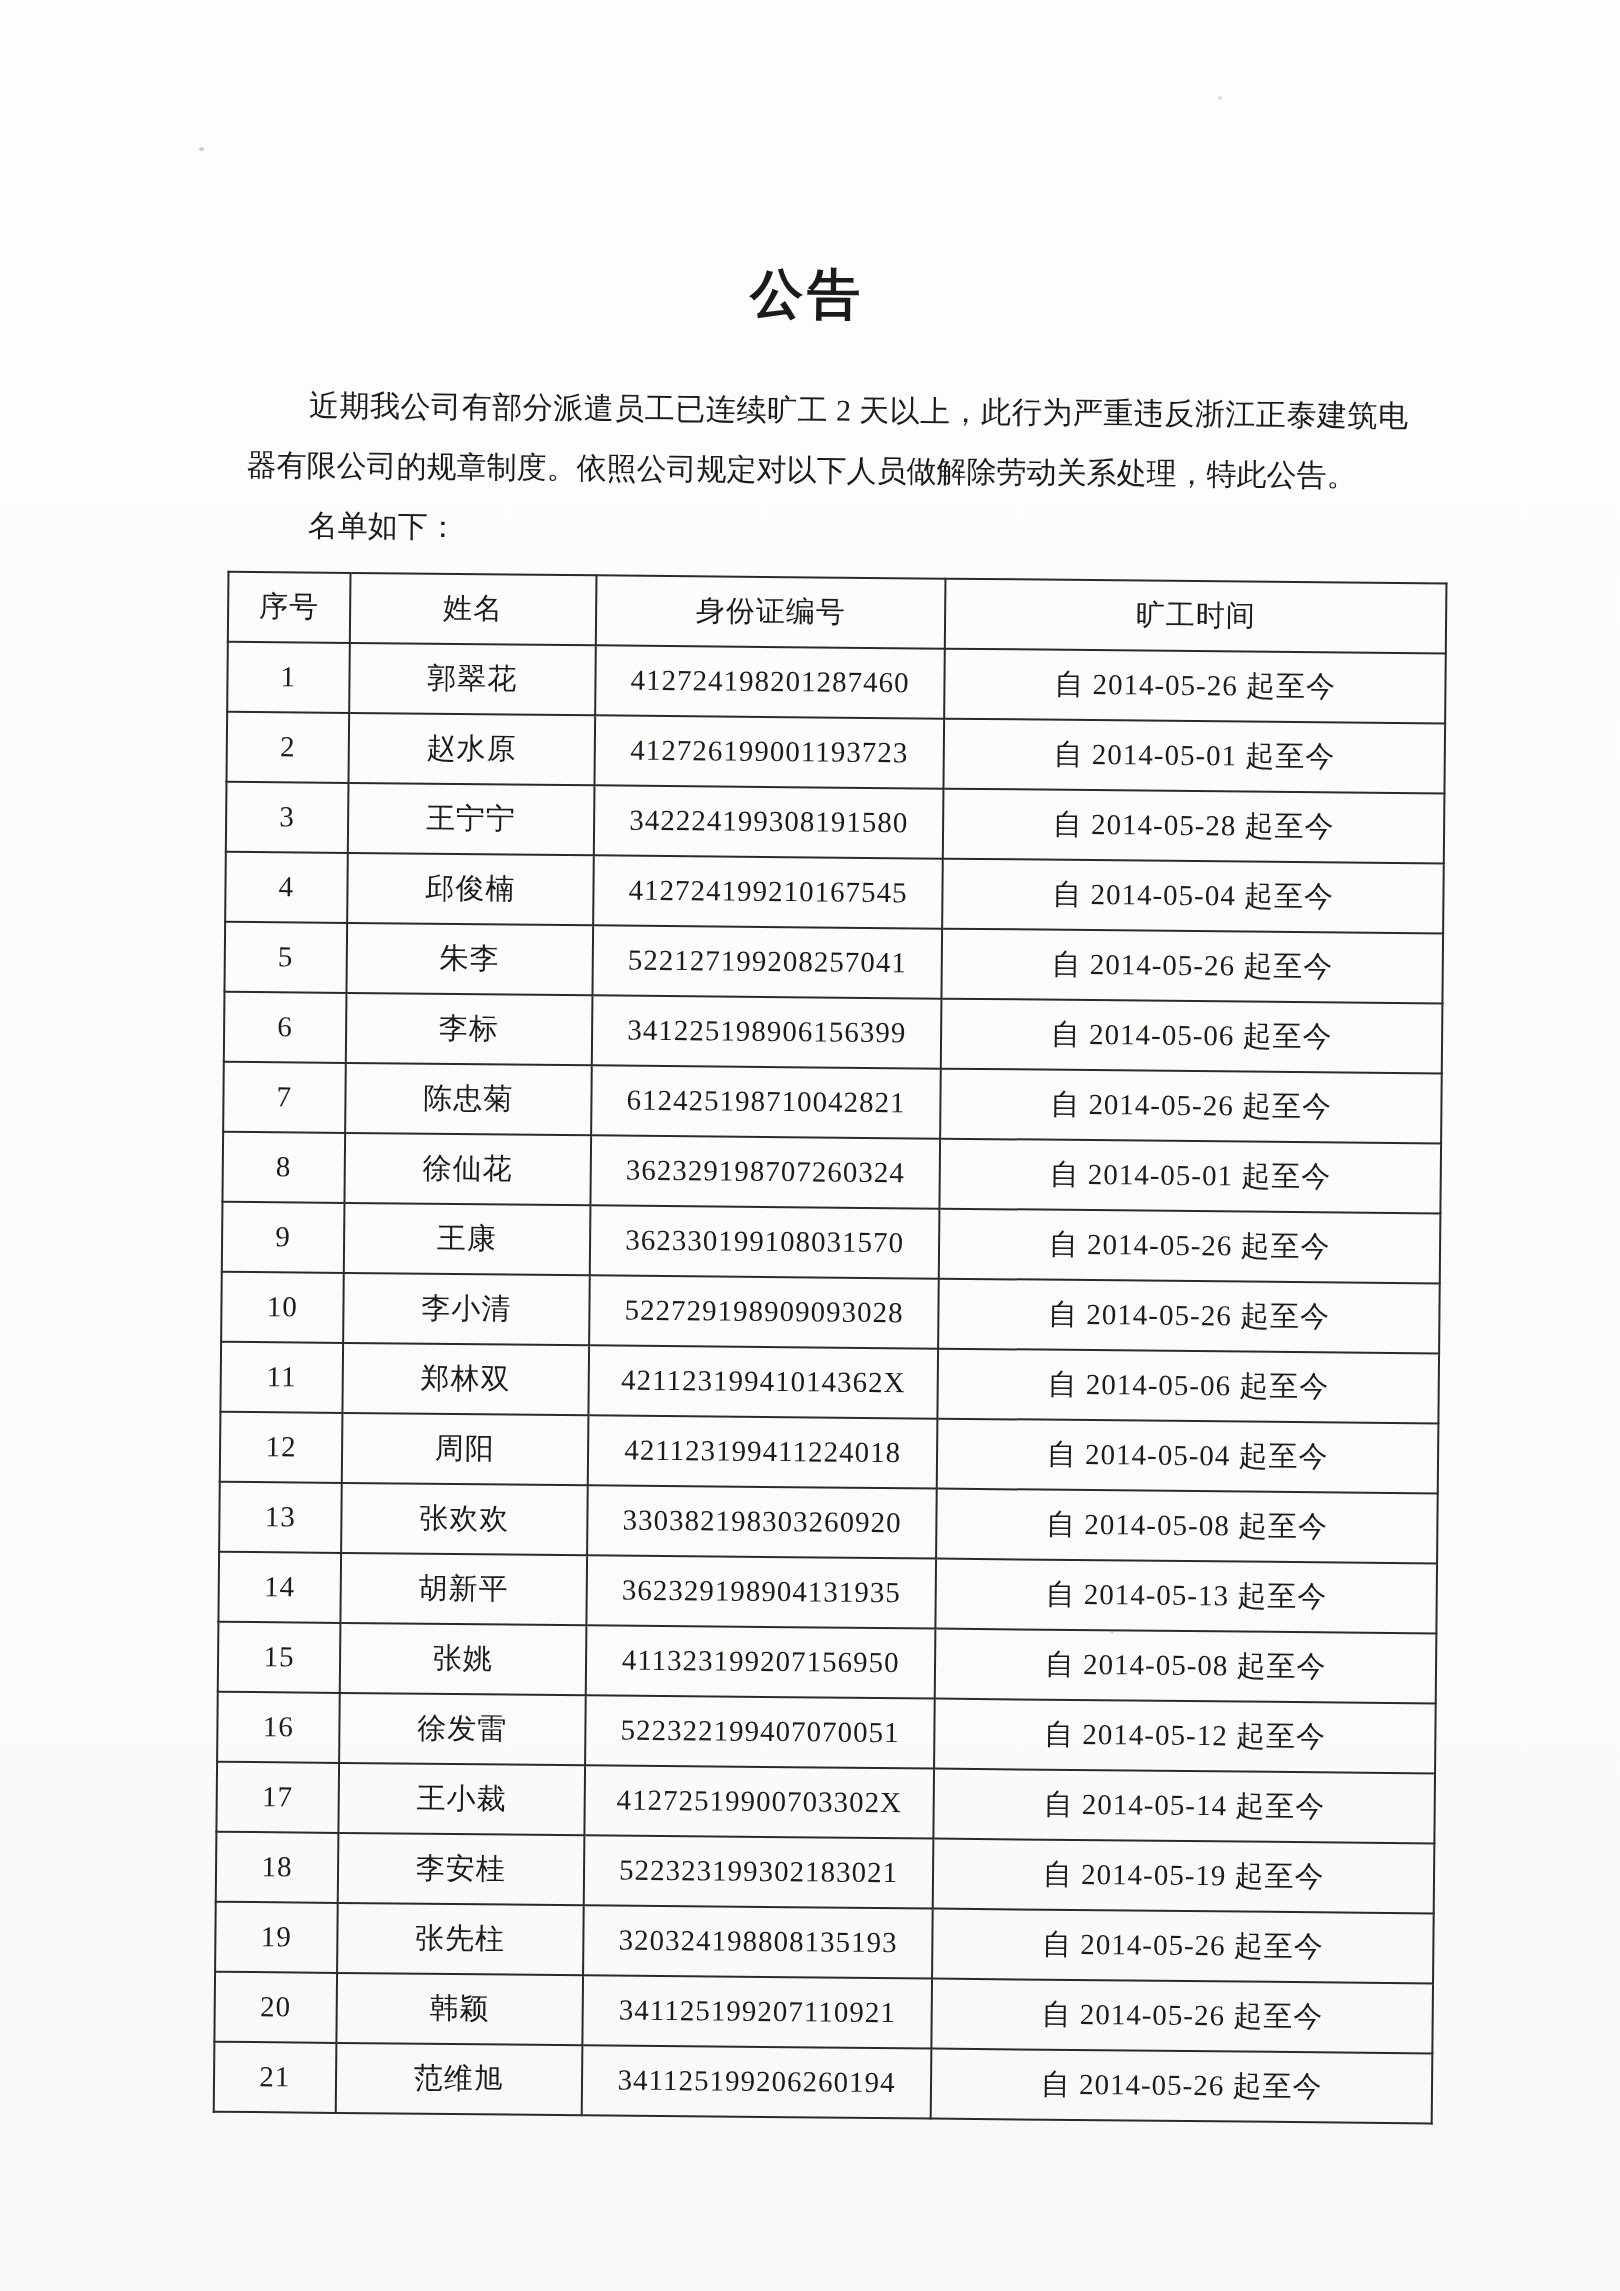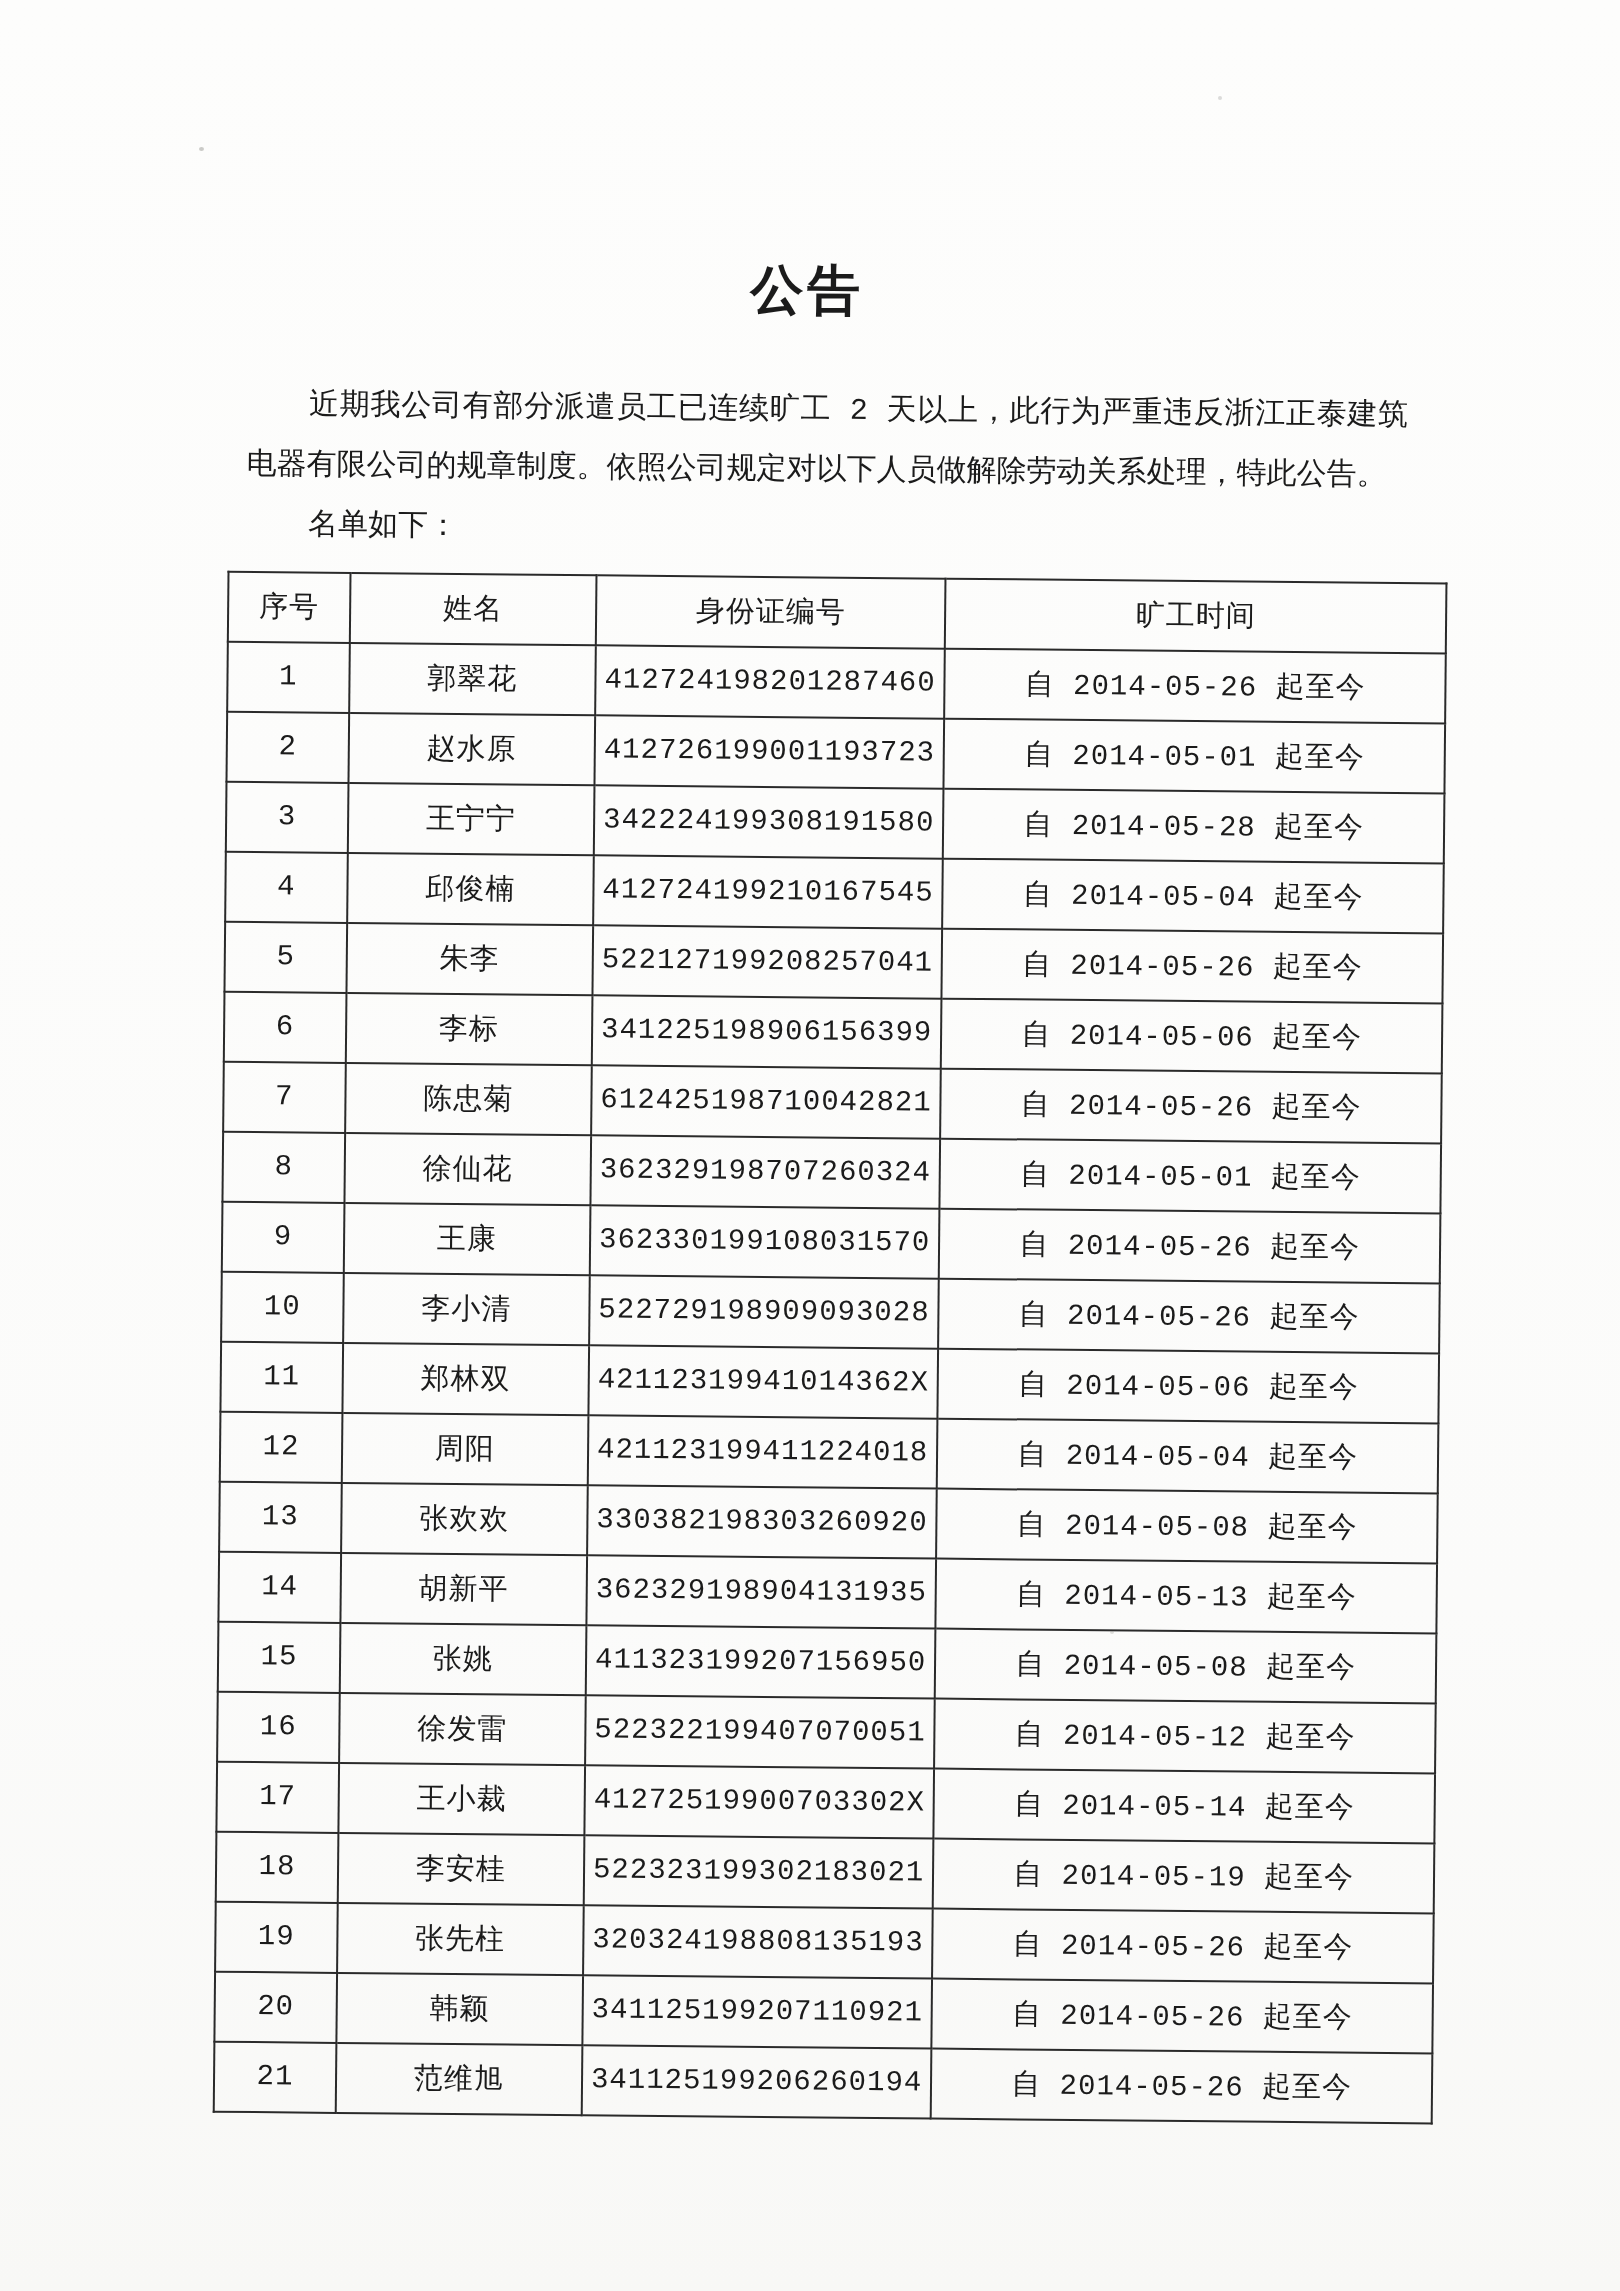--- a/index.html
+++ b/index.html
@@ -8,21 +8,20 @@
     background: #f2f2f0;
     font-family: "Liberation Serif", "DejaVu Serif", serif;
     color: #1b1b1b;
     overflow: hidden;
   }
   .sheet {
     position: relative;
     width: 1620px; height: 2292px;
     background: linear-gradient(180deg, #fdfdfc 0%, #fbfbfa 70%, #f8f8f6 100%);
     overflow: hidden;
-    font-family: Liberation Mono, monospace;
   }
   .content {
     position: absolute; left: 0; top: 0; width: 1620px;
     transform: rotate(0.55deg);
     transform-origin: 255px 0;
   }
   .title {
     margin: 255px 0 0 0;
     text-align: center;
     font-size: 53px;

